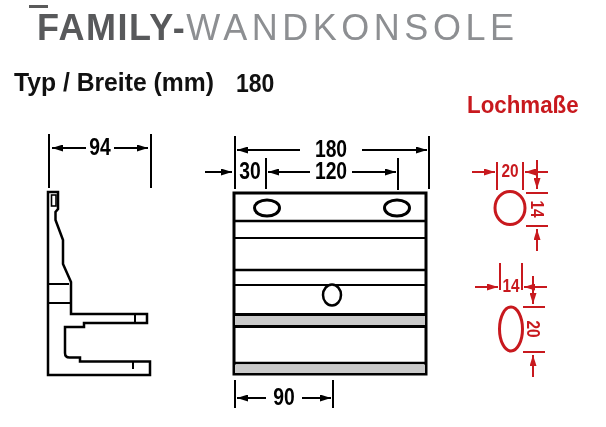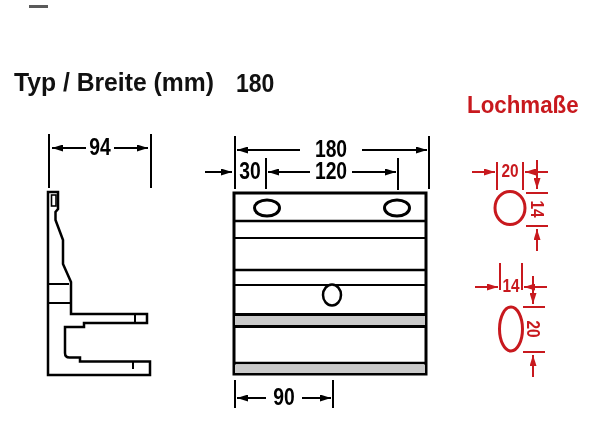--- a/index.html
+++ b/index.html
@@ -28,20 +28,21 @@
   }
   .rdim.vert{transform:translate(-50%,-50%) rotate(90deg) scaleX(0.88);}
 </style>
 </head>
 <body>
 
 <div id="page">
 
   <div id="corner-dash"></div>
 
+  <div id="title"><span class="brand">FAMILY-</span><span class="product">WANDKONSOLE</span></div>
 
   <div id="spec-label">Typ / Breite (mm)</div>
   <div id="spec-value">180</div>
   <div id="lochmasse">Lochmaße</div>
 
   <svg width="606" height="427" viewBox="0 0 606 427">
     <defs>
       <marker id="ab" markerUnits="userSpaceOnUse" markerWidth="12" markerHeight="7" refX="11" refY="3.5" orient="auto">
         <path d="M0,0 L11,3.5 L0,7 Z" fill="#000"></path>
       </marker>

